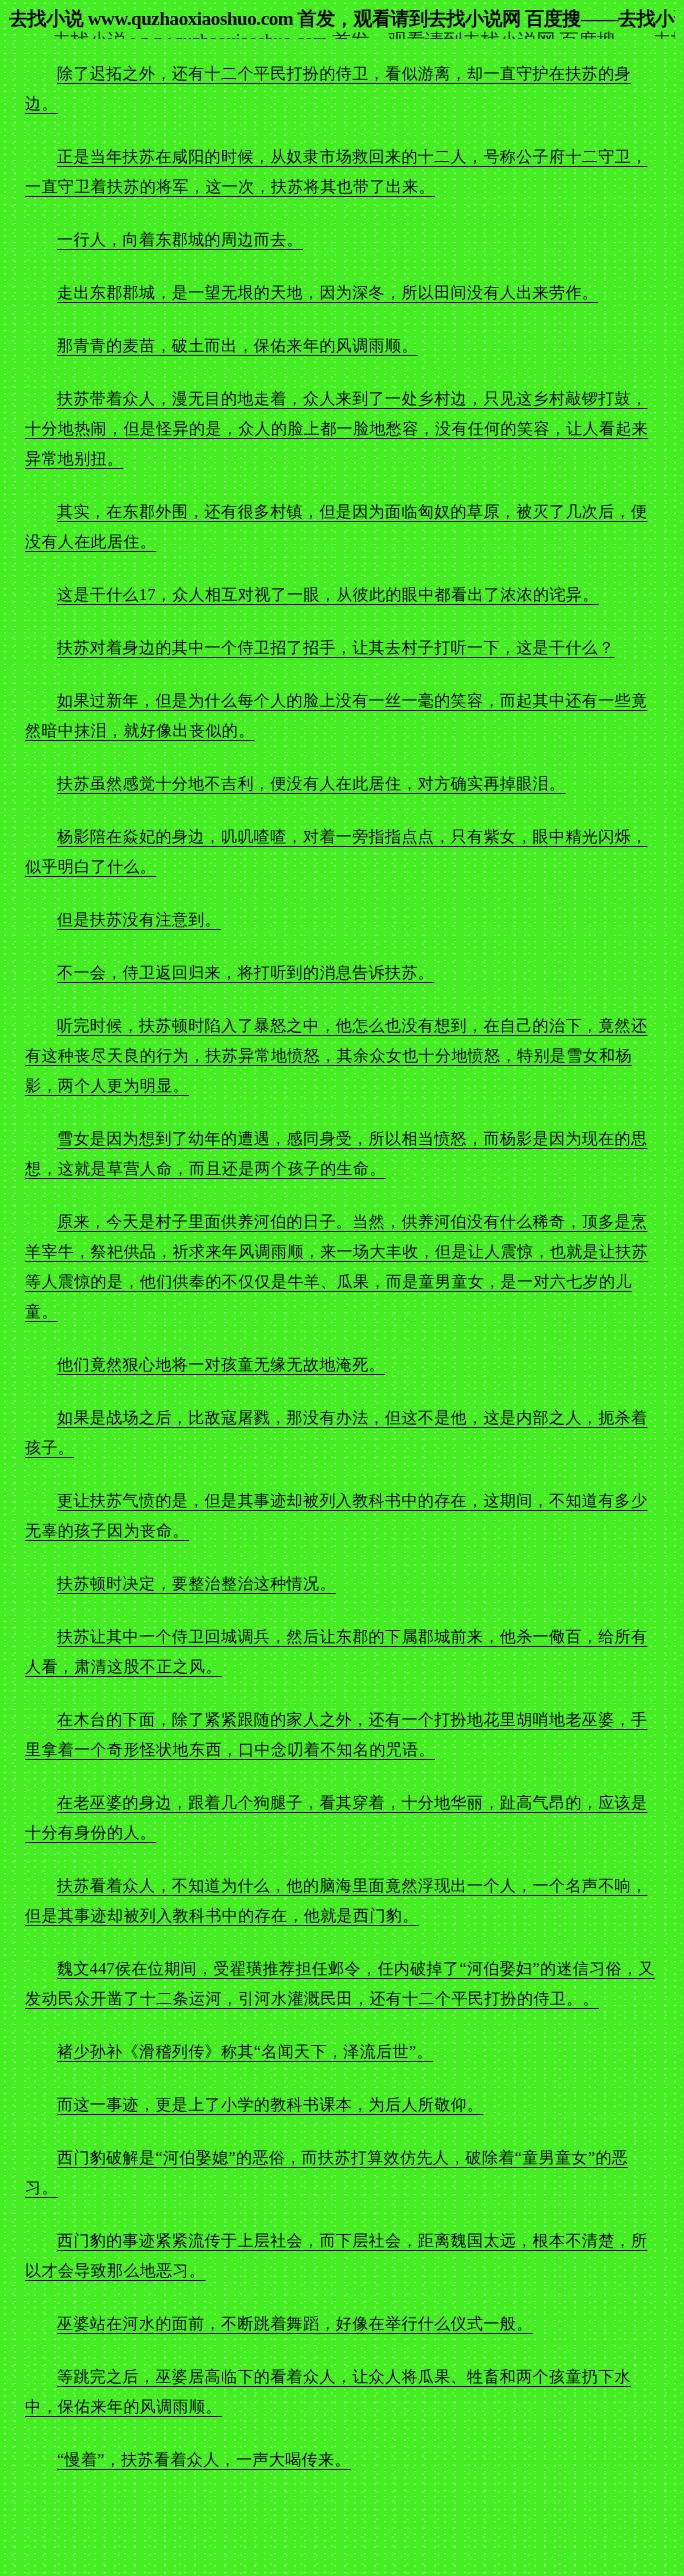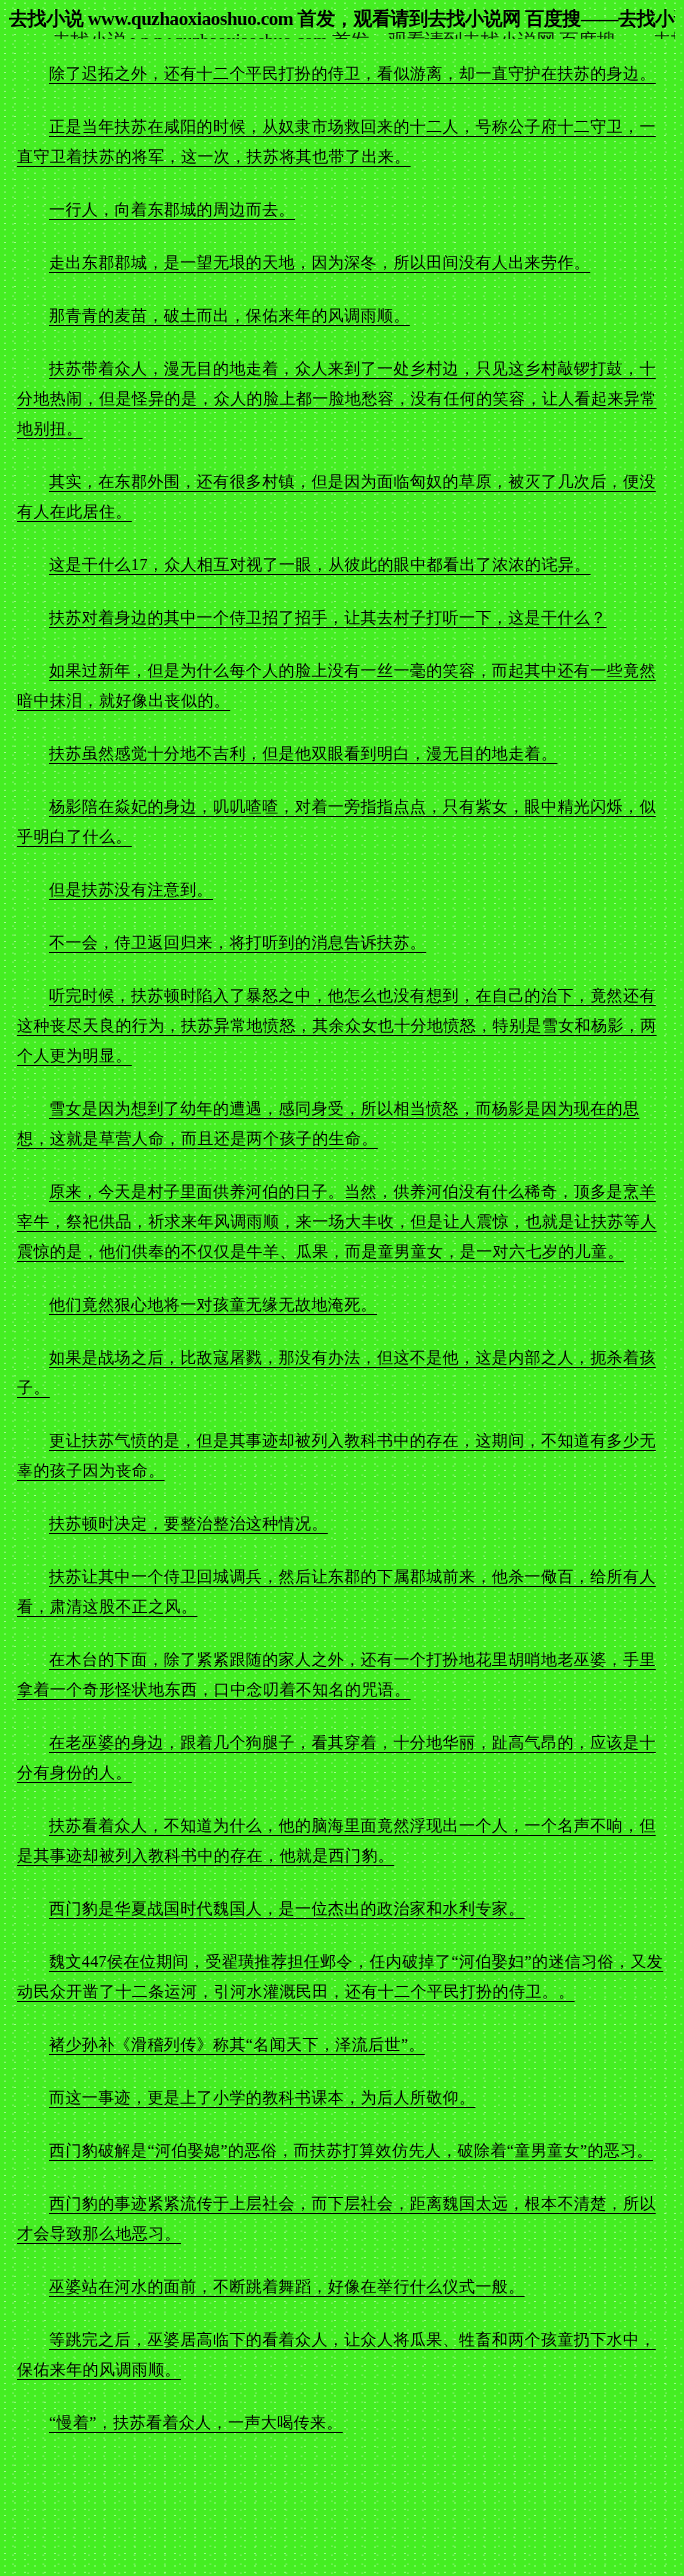--- a/index.html
+++ b/index.html
@@ -39,21 +39,21 @@
     line-height:20px;
     letter-spacing:-0.4px;
     white-space:nowrap;
     padding-left:43px;
     opacity:.85;
   }
   .chapter p{
     font-size:16px;
     line-height:30px;
     letter-spacing:0.4px;
-    margin:23px 8px;
+    margin:23px 16px;
     text-indent:2em;
     text-decoration:underline;
     text-underline-offset:3.6px;
     text-decoration-thickness:0.9px;
   }
   .chapter p:first-child{margin-top:20px;}
 </style>
 </head>
 <body>
 
@@ -68,36 +68,35 @@
       <p>除了迟拓之外，还有十二个平民打扮的侍卫，看似游离，却一直守护在扶苏的身边。</p>
       <p>正是当年扶苏在咸阳的时候，从奴隶市场救回来的十二人，号称公子府十二守卫，一直守卫着扶苏的将军，这一次，扶苏将其也带了出来。</p>
       <p>一行人，向着东郡城的周边而去。</p>
       <p>走出东郡郡城，是一望无垠的天地，因为深冬，所以田间没有人出来劳作。</p>
       <p>那青青的麦苗，破土而出，保佑来年的风调雨顺。</p>
       <p>扶苏带着众人，漫无目的地走着，众人来到了一处乡村边，只见这乡村敲锣打鼓，十分地热闹，但是怪异的是，众人的脸上都一脸地愁容，没有任何的笑容，让人看起来异常地别扭。</p>
       <p>其实，在东郡外围，还有很多村镇，但是因为面临匈奴的草原，被灭了几次后，便没有人在此居住。</p>
       <p>这是干什么17，众人相互对视了一眼，从彼此的眼中都看出了浓浓的诧异。</p>
       <p>扶苏对着身边的其中一个侍卫招了招手，让其去村子打听一下，这是干什么？</p>
       <p>如果过新年，但是为什么每个人的脸上没有一丝一毫的笑容，而起其中还有一些竟然暗中抹泪，就好像出丧似的。</p>
-      <p>扶苏虽然感觉十分地不吉利，但是他双眼看到明白，漫无目的地走着。</p>
+      <p>扶苏虽然感觉十分地不吉利，便没有人在此居住，对方确实再掉眼泪。</p>
       <p>杨影陪在焱妃的身边，叽叽喳喳，对着一旁指指点点，只有紫女，眼中精光闪烁，似乎明白了什么。</p>
       <p>但是扶苏没有注意到。</p>
       <p>不一会，侍卫返回归来，将打听到的消息告诉扶苏。</p>
       <p>听完时候，扶苏顿时陷入了暴怒之中，他怎么也没有想到，在自己的治下，竟然还有这种丧尽天良的行为，扶苏异常地愤怒，其余众女也十分地愤怒，特别是雪女和杨影，两个人更为明显。</p>
       <p>雪女是因为想到了幼年的遭遇，感同身受，所以相当愤怒，而杨影是因为现在的思想，这就是草营人命，而且还是两个孩子的生命。</p>
       <p>原来，今天是村子里面供养河伯的日子。当然，供养河伯没有什么稀奇，顶多是烹羊宰牛，祭祀供品，祈求来年风调雨顺，来一场大丰收，但是让人震惊，也就是让扶苏等人震惊的是，他们供奉的不仅仅是牛羊、瓜果，而是童男童女，是一对六七岁的儿童。</p>
       <p>他们竟然狠心地将一对孩童无缘无故地淹死。</p>
       <p>如果是战场之后，比敌寇屠戮，那没有办法，但这不是他，这是内部之人，扼杀着孩子。</p>
       <p>更让扶苏气愤的是，但是其事迹却被列入教科书中的存在，这期间，不知道有多少无辜的孩子因为丧命。</p>
       <p>扶苏顿时决定，要整治整治这种情况。</p>
       <p>扶苏让其中一个侍卫回城调兵，然后让东郡的下属郡城前来，他杀一儆百，给所有人看，肃清这股不正之风。</p>
       <p>在木台的下面，除了紧紧跟随的家人之外，还有一个打扮地花里胡哨地老巫婆，手里拿着一个奇形怪状地东西，口中念叨着不知名的咒语。</p>
       <p>在老巫婆的身边，跟着几个狗腿子，看其穿着，十分地华丽，趾高气昂的，应该是十分有身份的人。</p>
       <p>扶苏看着众人，不知道为什么，他的脑海里面竟然浮现出一个人，一个名声不响，但是其事迹却被列入教科书中的存在，他就是西门豹。</p>
-      <p>西门豹是华夏战国时代魏国人，是一位杰出的政治家和水利专家。</p>
       <p>魏文447侯在位期间，受翟璜推荐担任邺令，任内破掉了“河伯娶妇”的迷信习俗，又发动民众开凿了十二条运河，引河水灌溉民田，还有十二个平民打扮的侍卫。。</p>
       <p>褚少孙补《滑稽列传》称其“名闻天下，泽流后世”。</p>
       <p>而这一事迹，更是上了小学的教科书课本，为后人所敬仰。</p>
       <p>西门豹破解是“河伯娶媳”的恶俗，而扶苏打算效仿先人，破除着“童男童女”的恶习。</p>
       <p>西门豹的事迹紧紧流传于上层社会，而下层社会，距离魏国太远，根本不清楚，所以才会导致那么地恶习。</p>
       <p>巫婆站在河水的面前，不断跳着舞蹈，好像在举行什么仪式一般。</p>
       <p>等跳完之后，巫婆居高临下的看着众人，让众人将瓜果、牲畜和两个孩童扔下水中，保佑来年的风调雨顺。</p>
       <p>“慢着”，扶苏看着众人，一声大喝传来。</p>
     </div>
 

